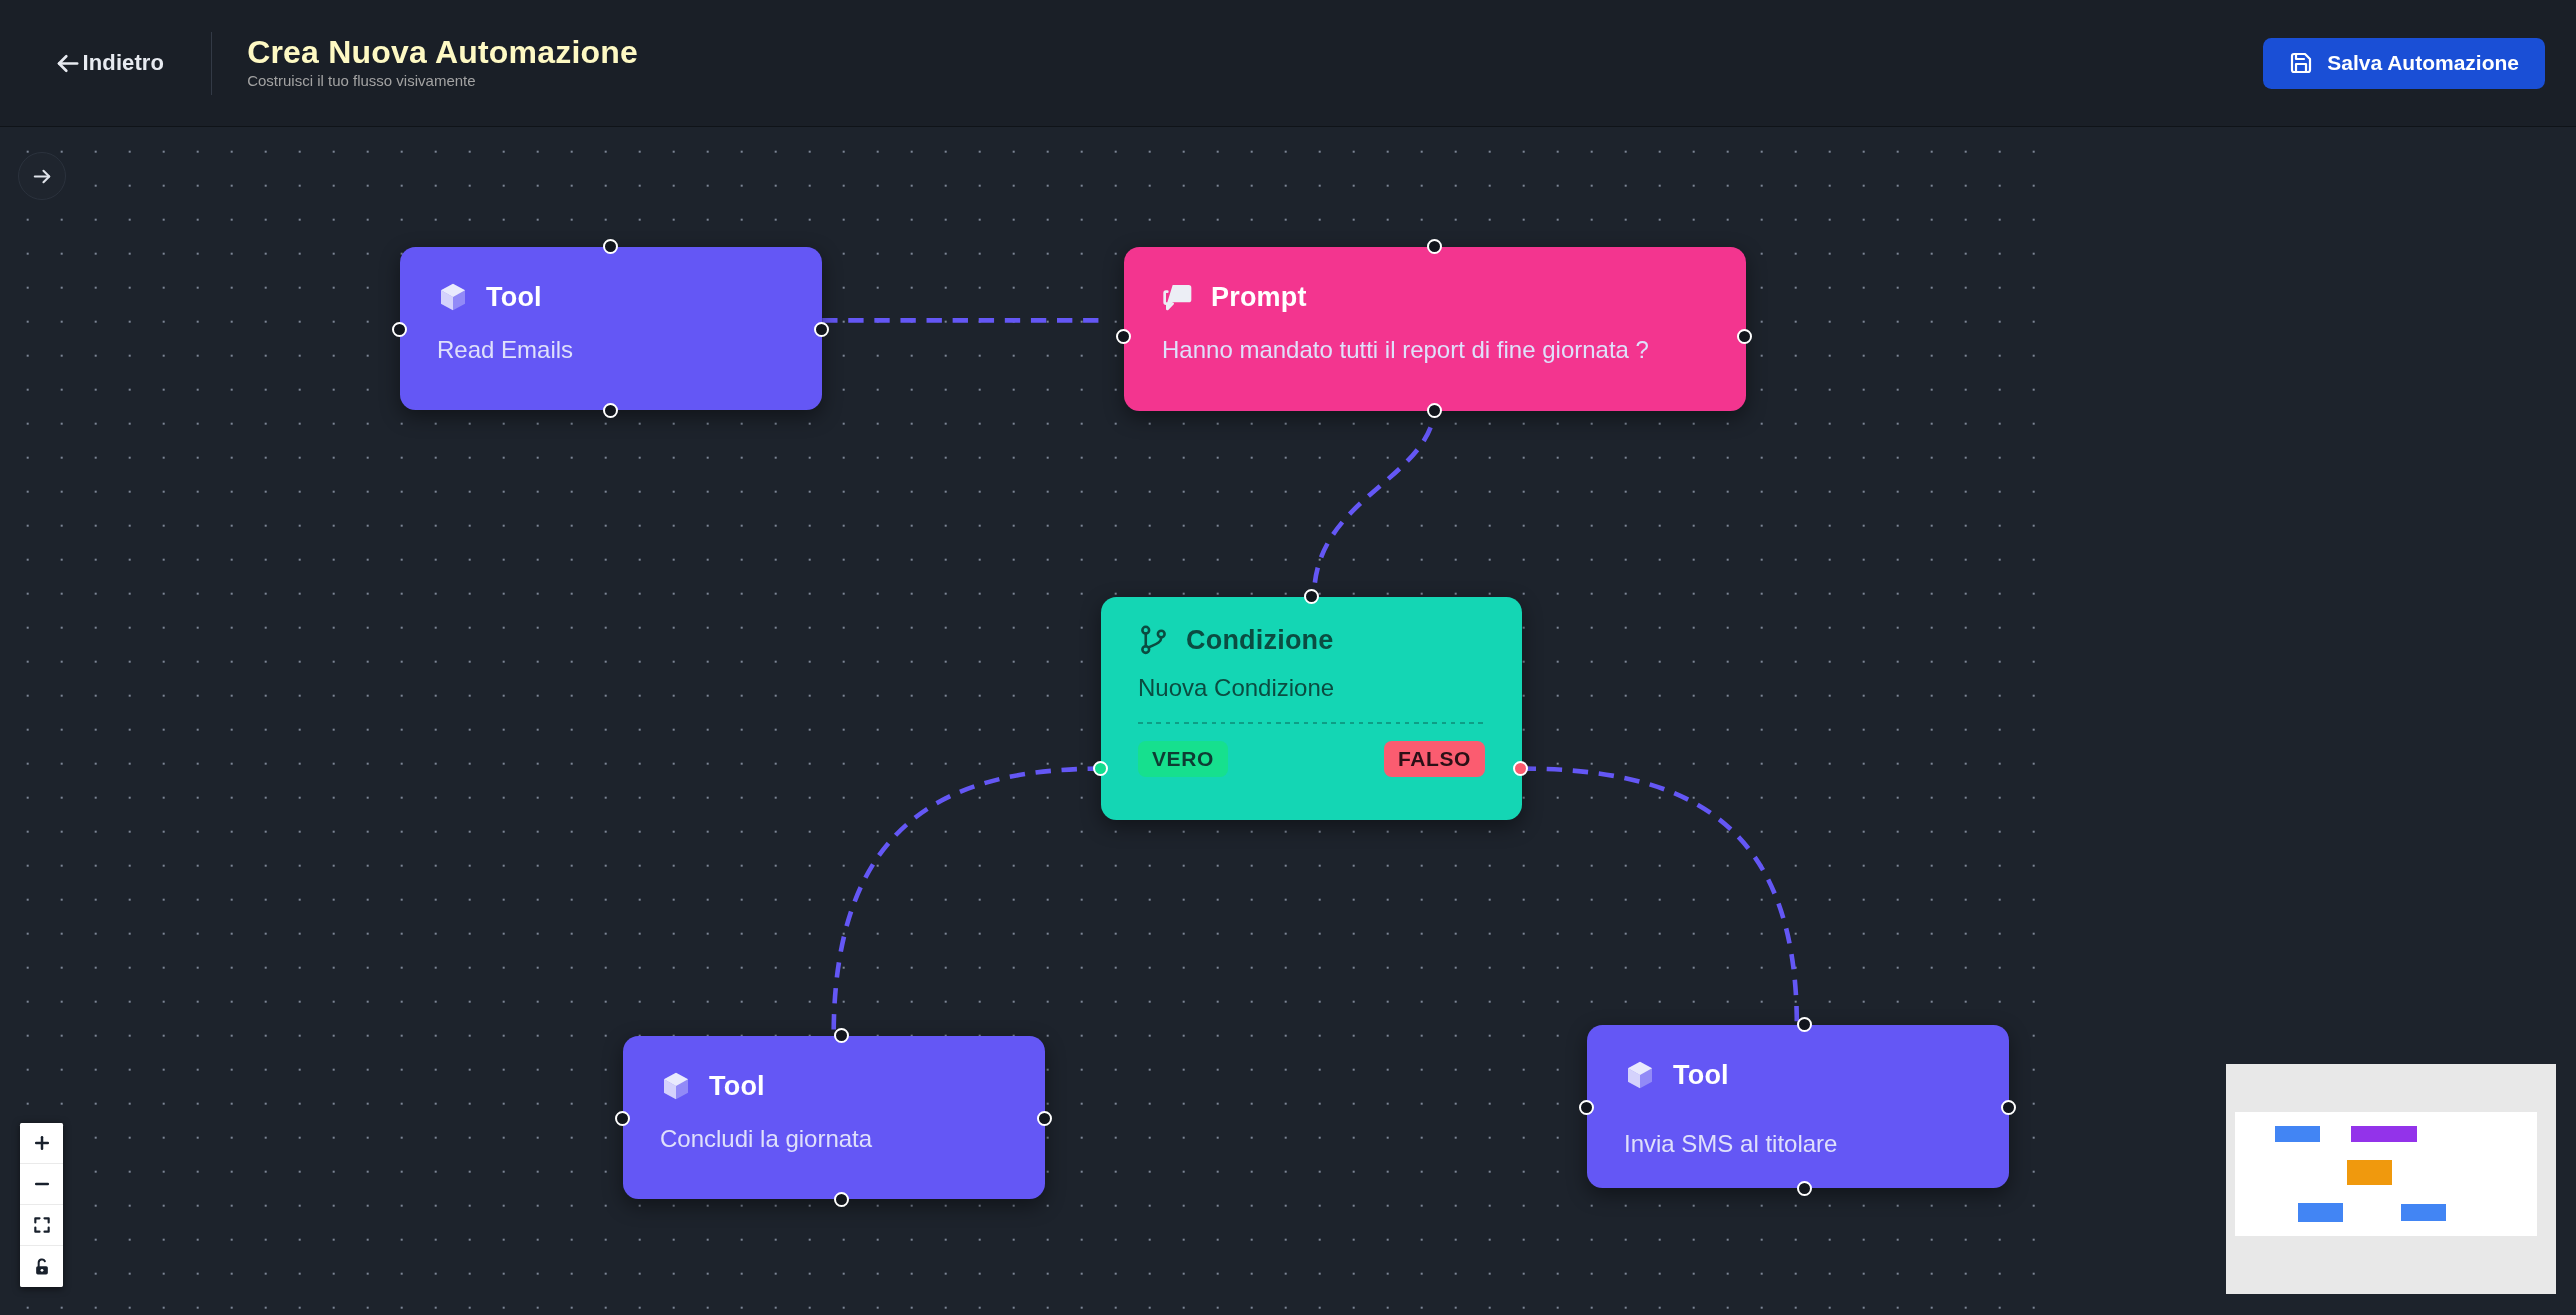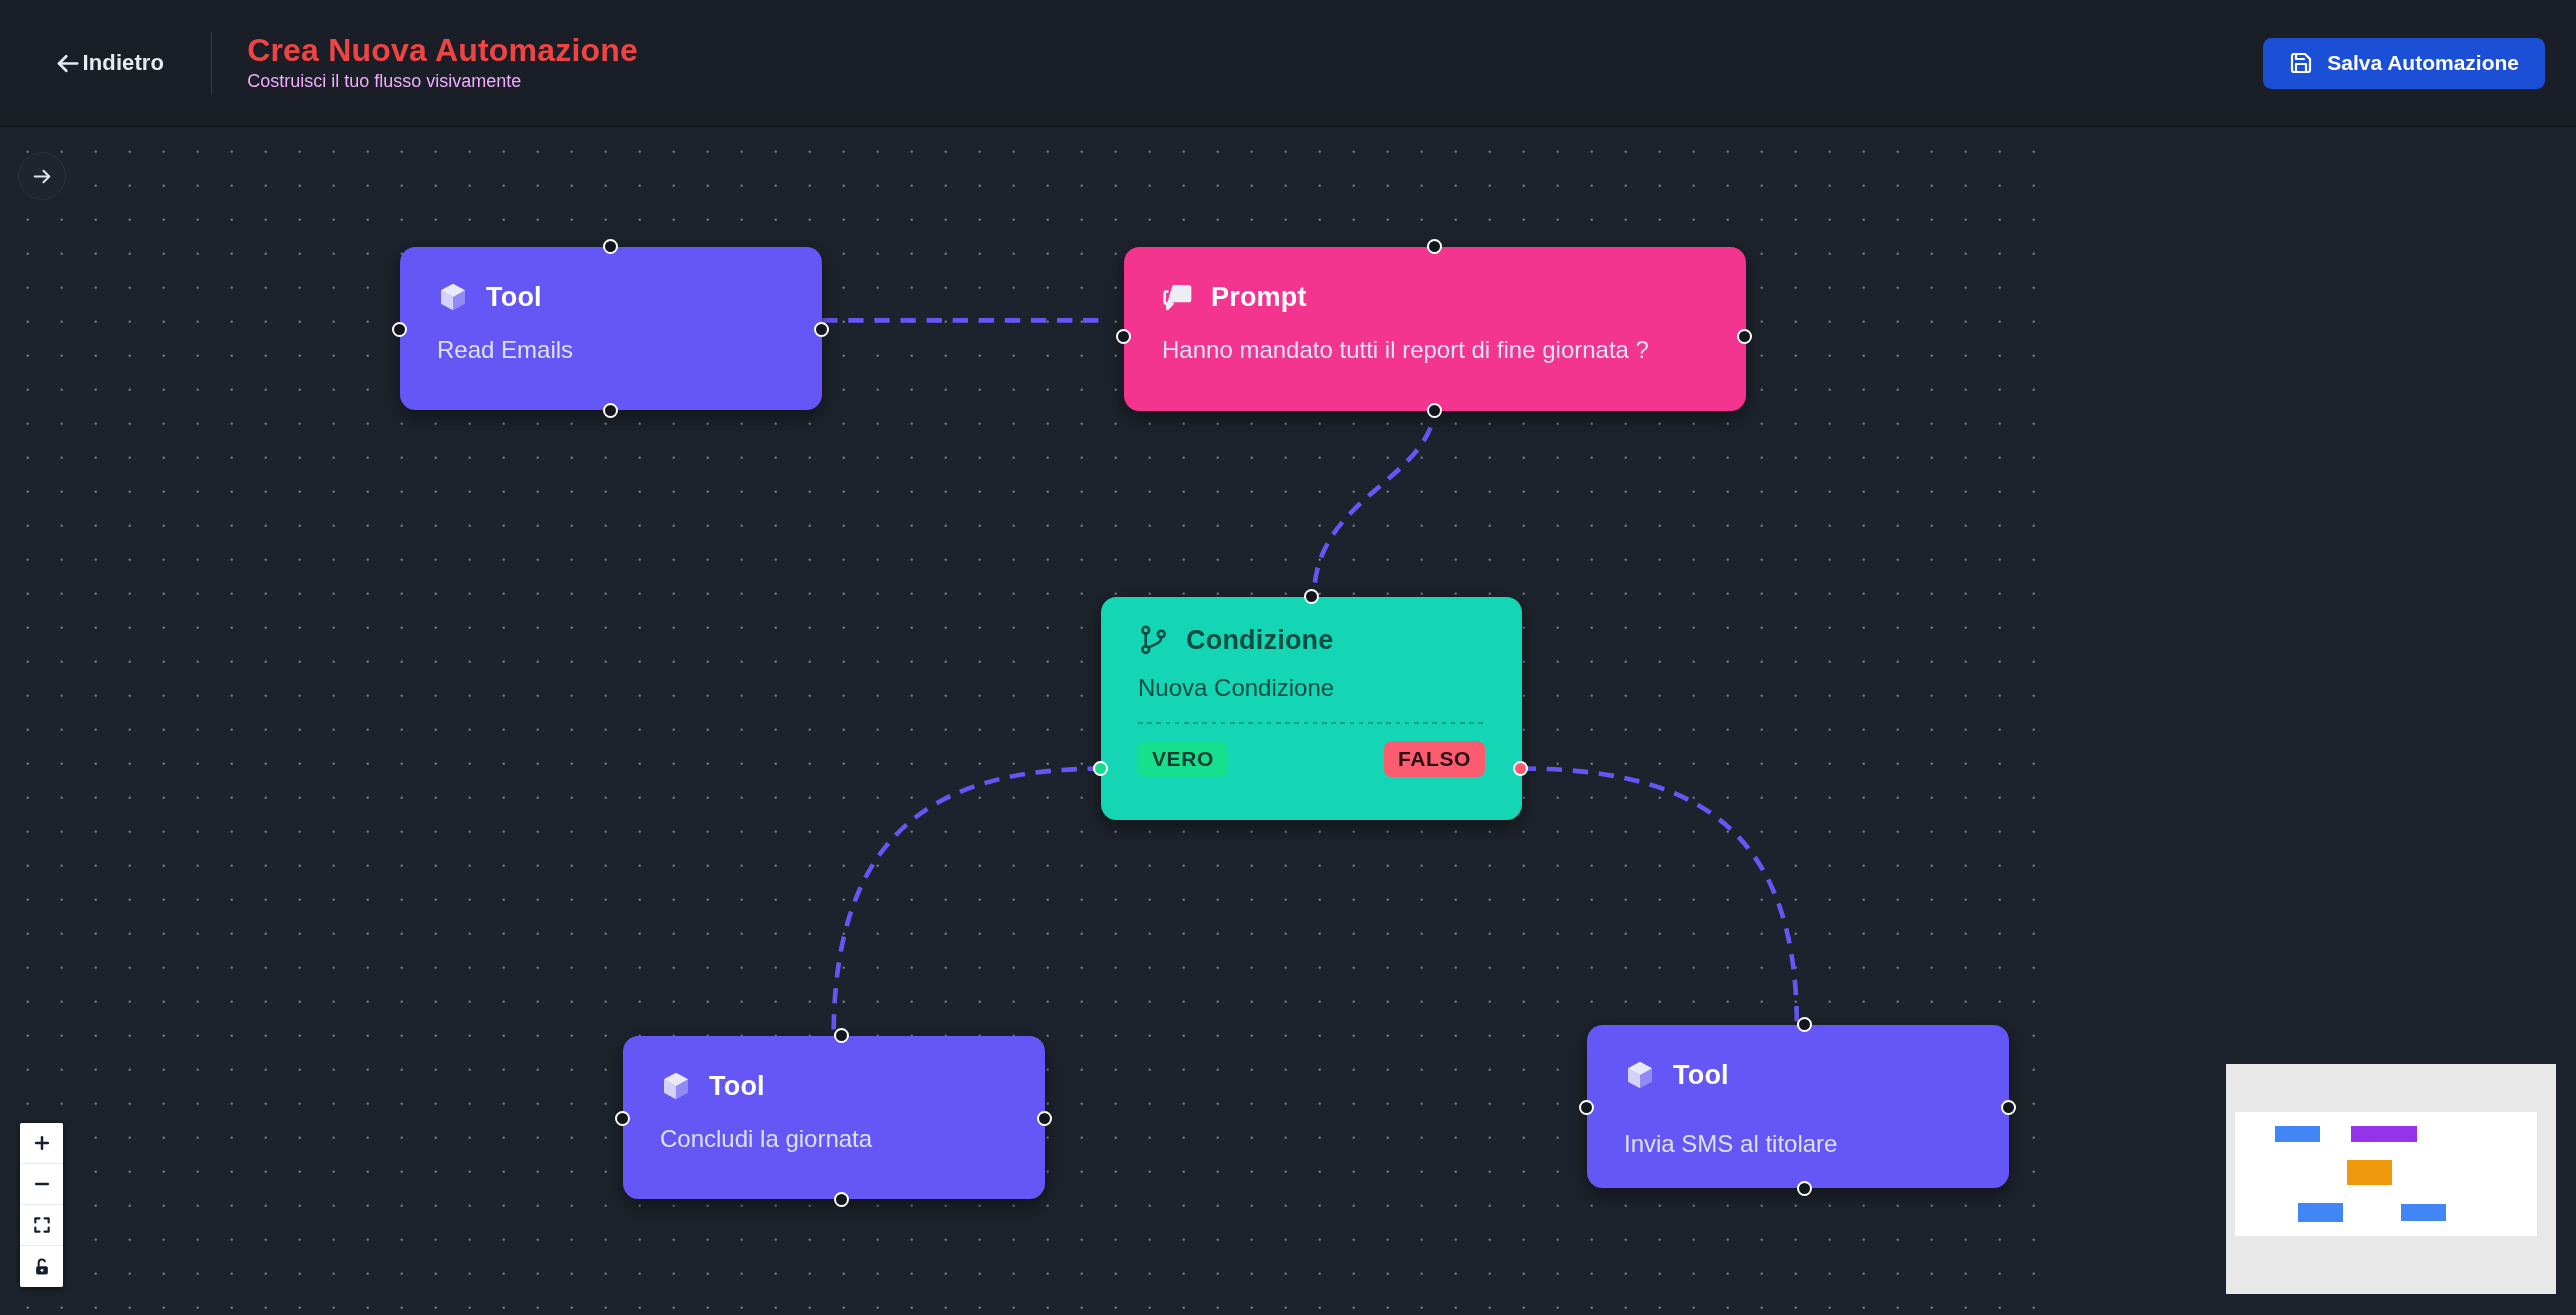--- a/index.html
+++ b/index.html
@@ -55,29 +55,29 @@
   }
 
   .title-block {
     margin-left: 35px;
     display: flex;
     flex-direction: column;
     justify-content: center;
     gap: 3.8px;
   }
   .page-title {
-    color: #ef4444;
+    color: #fef9c3;
     font-size: 32px;
     font-weight: bold;
     letter-spacing: 0.2px;
     line-height: 1.05;
   }
   .page-subtitle {
-    color: #f0abfc;
-    font-size: 18px;
+    color: #a3a3a3;
+    font-size: 15px;
     font-weight: normal;
     line-height: 1.1;
   }
 
   .hdr-right {
     margin-left: auto;
     margin-right: 31px;
     display: flex;
     align-items: center;
     gap: 20px;

